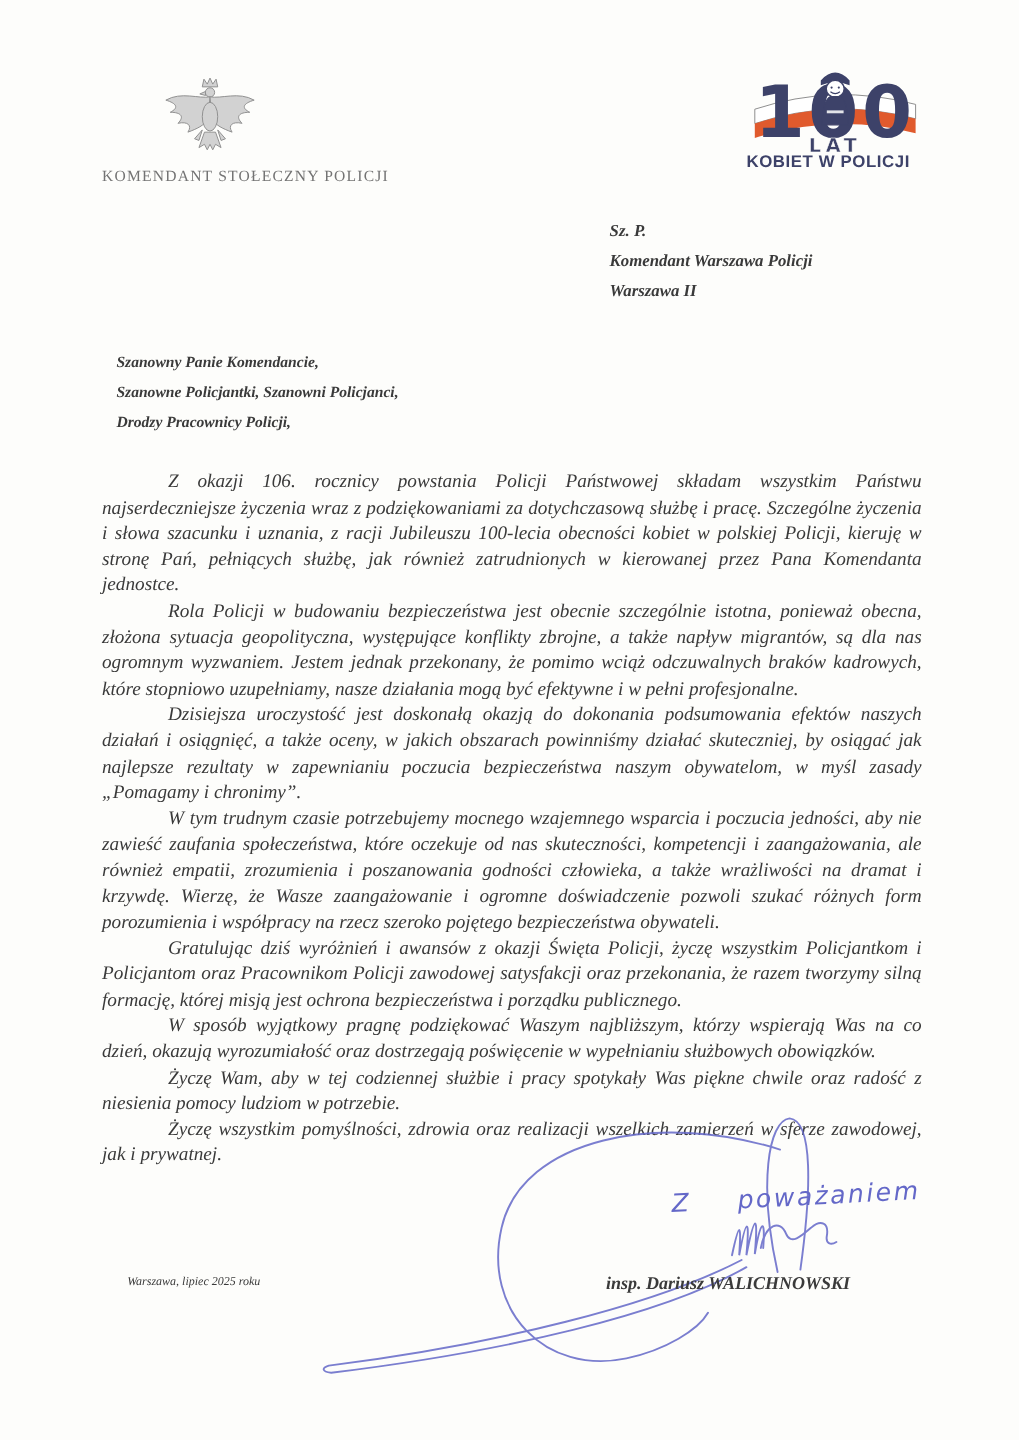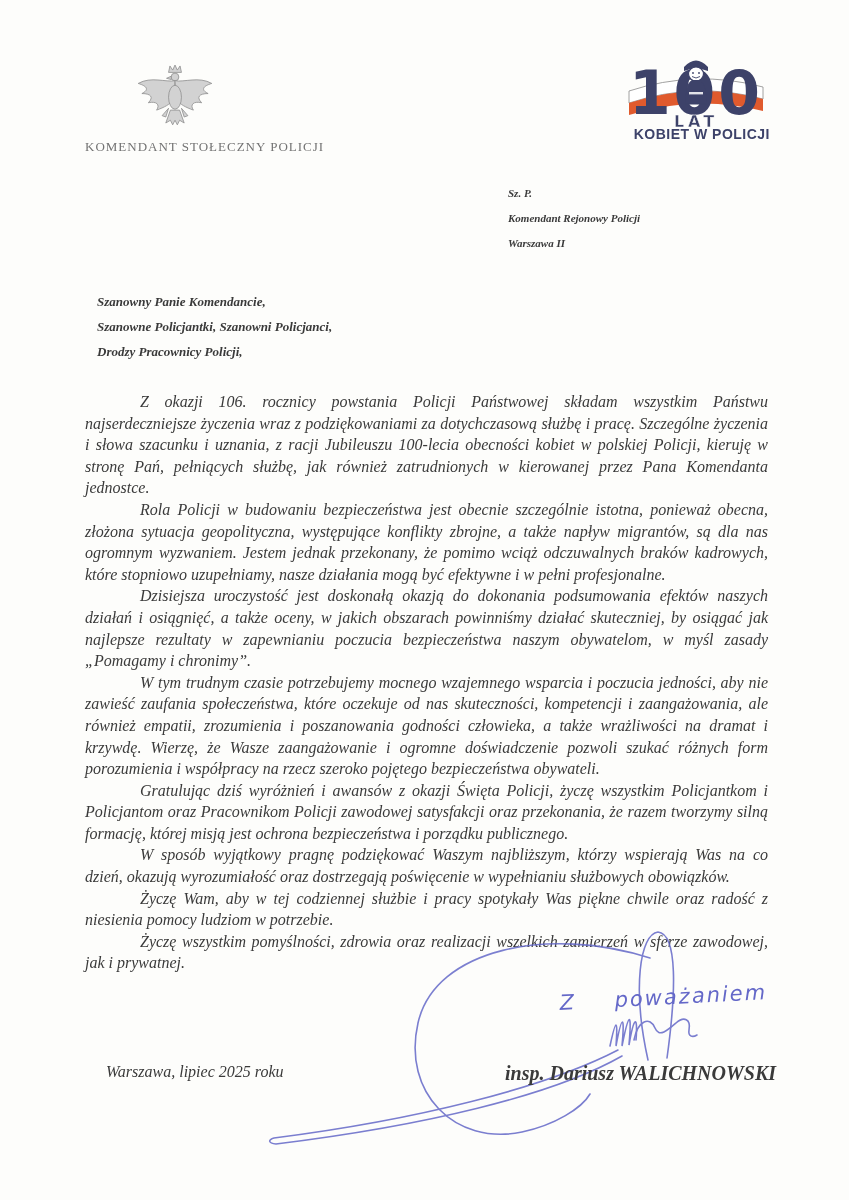--- a/index.html
+++ b/index.html
@@ -8,45 +8,45 @@
     background:#fdfdfb;color:#3a3a3a;
     font-family:"Liberation Serif",serif;overflow:hidden;
   }
   .eagle{position:absolute;left:129px;top:62px;}
   .letterhead-title{
     position:absolute;left:85px;top:139px;
     font-size:13px;letter-spacing:1px;color:#737373;white-space:nowrap;
   }
   .logo{position:absolute;left:626px;top:54px;width:140px;height:78px;}
   .logo-caption{
-    position:absolute;left:622px;top:126px;width:148px;text-align:right;
+    position:absolute;left:622px;top:126px;width:148px;text-align:left;
     font-family:"Liberation Sans",sans-serif;font-weight:bold;font-size:14px;
     color:#3d4269;letter-spacing:0.5px;white-space:nowrap;
   }
   .recipient{
     position:absolute;left:508px;top:181px;
-    font-size:11px;font-style:italic;font-weight:bold;line-height:25px;
+    font-size:14px;font-style:italic;font-weight:bold;line-height:25px;
   }
   .salutation{
     position:absolute;left:97px;top:289px;
     font-size:13px;font-style:italic;font-weight:bold;line-height:25px;
   }
   .body-text{
     position:absolute;left:85px;top:391px;width:683px;
     font-size:16px;font-style:italic;line-height:21.6px;
     text-align:justify;
   }
   .body-text p{margin:0;text-indent:55px;}
   .place-date{
     position:absolute;left:106px;top:1063px;
-    font-size:16px;font-style:italic;
+    font-size:10px;font-style:italic;
   }
   .sig-name{
     position:absolute;left:505px;top:1062px;
-    font-size:20px;font-style:italic;font-weight:bold;white-space:nowrap;
+    font-size:15px;font-style:italic;font-weight:bold;white-space:nowrap;
   }
   .handwriting{position:absolute;left:250px;top:918px;pointer-events:none;}
   .hw-text{
     font-family:"DejaVu Sans",sans-serif;font-style:italic;
     letter-spacing:2px;word-spacing:30px;
   }
 </style>
 </head>
 <body>
 
@@ -79,21 +79,21 @@
       <path d="M10,18.5 Q14,21.5 18,18.5" fill="none" stroke="#3d4269" stroke-width="0.9"></path>
       <path d="M3,46 Q4,25 10,22.5 L18,22.5 Q24,25 25,46 Z" fill="#3d4269" stroke="#3d4269"></path>
       <rect x="7" y="34" width="14" height="2.4" fill="#ffffff" opacity="0.85"></rect>
     </g>
     <text x="70" y="73" text-anchor="middle" font-size="16" font-weight="bold" fill="#3d4269" font-family="&quot;DejaVu Sans&quot;, sans-serif" letter-spacing="4" stroke="#fdfdfb" stroke-width="0.4">LAT</text>
   </svg>
   <div class="logo-caption">KOBIET W POLICJI</div>
 
   <div class="recipient">
     <div>Sz. P.</div>
-    <div>Komendant Rejonowy Policji</div>
+    <div>Komendant Warszawa Policji</div>
     <div>Warszawa II</div>
   </div>
 
   <div class="salutation">
     <div>Szanowny Panie Komendancie,</div>
     <div>Szanowne Policjantki, Szanowni Policjanci,</div>
     <div>Drodzy Pracownicy Policji,</div>
   </div>
 
   <div class="body-text">

